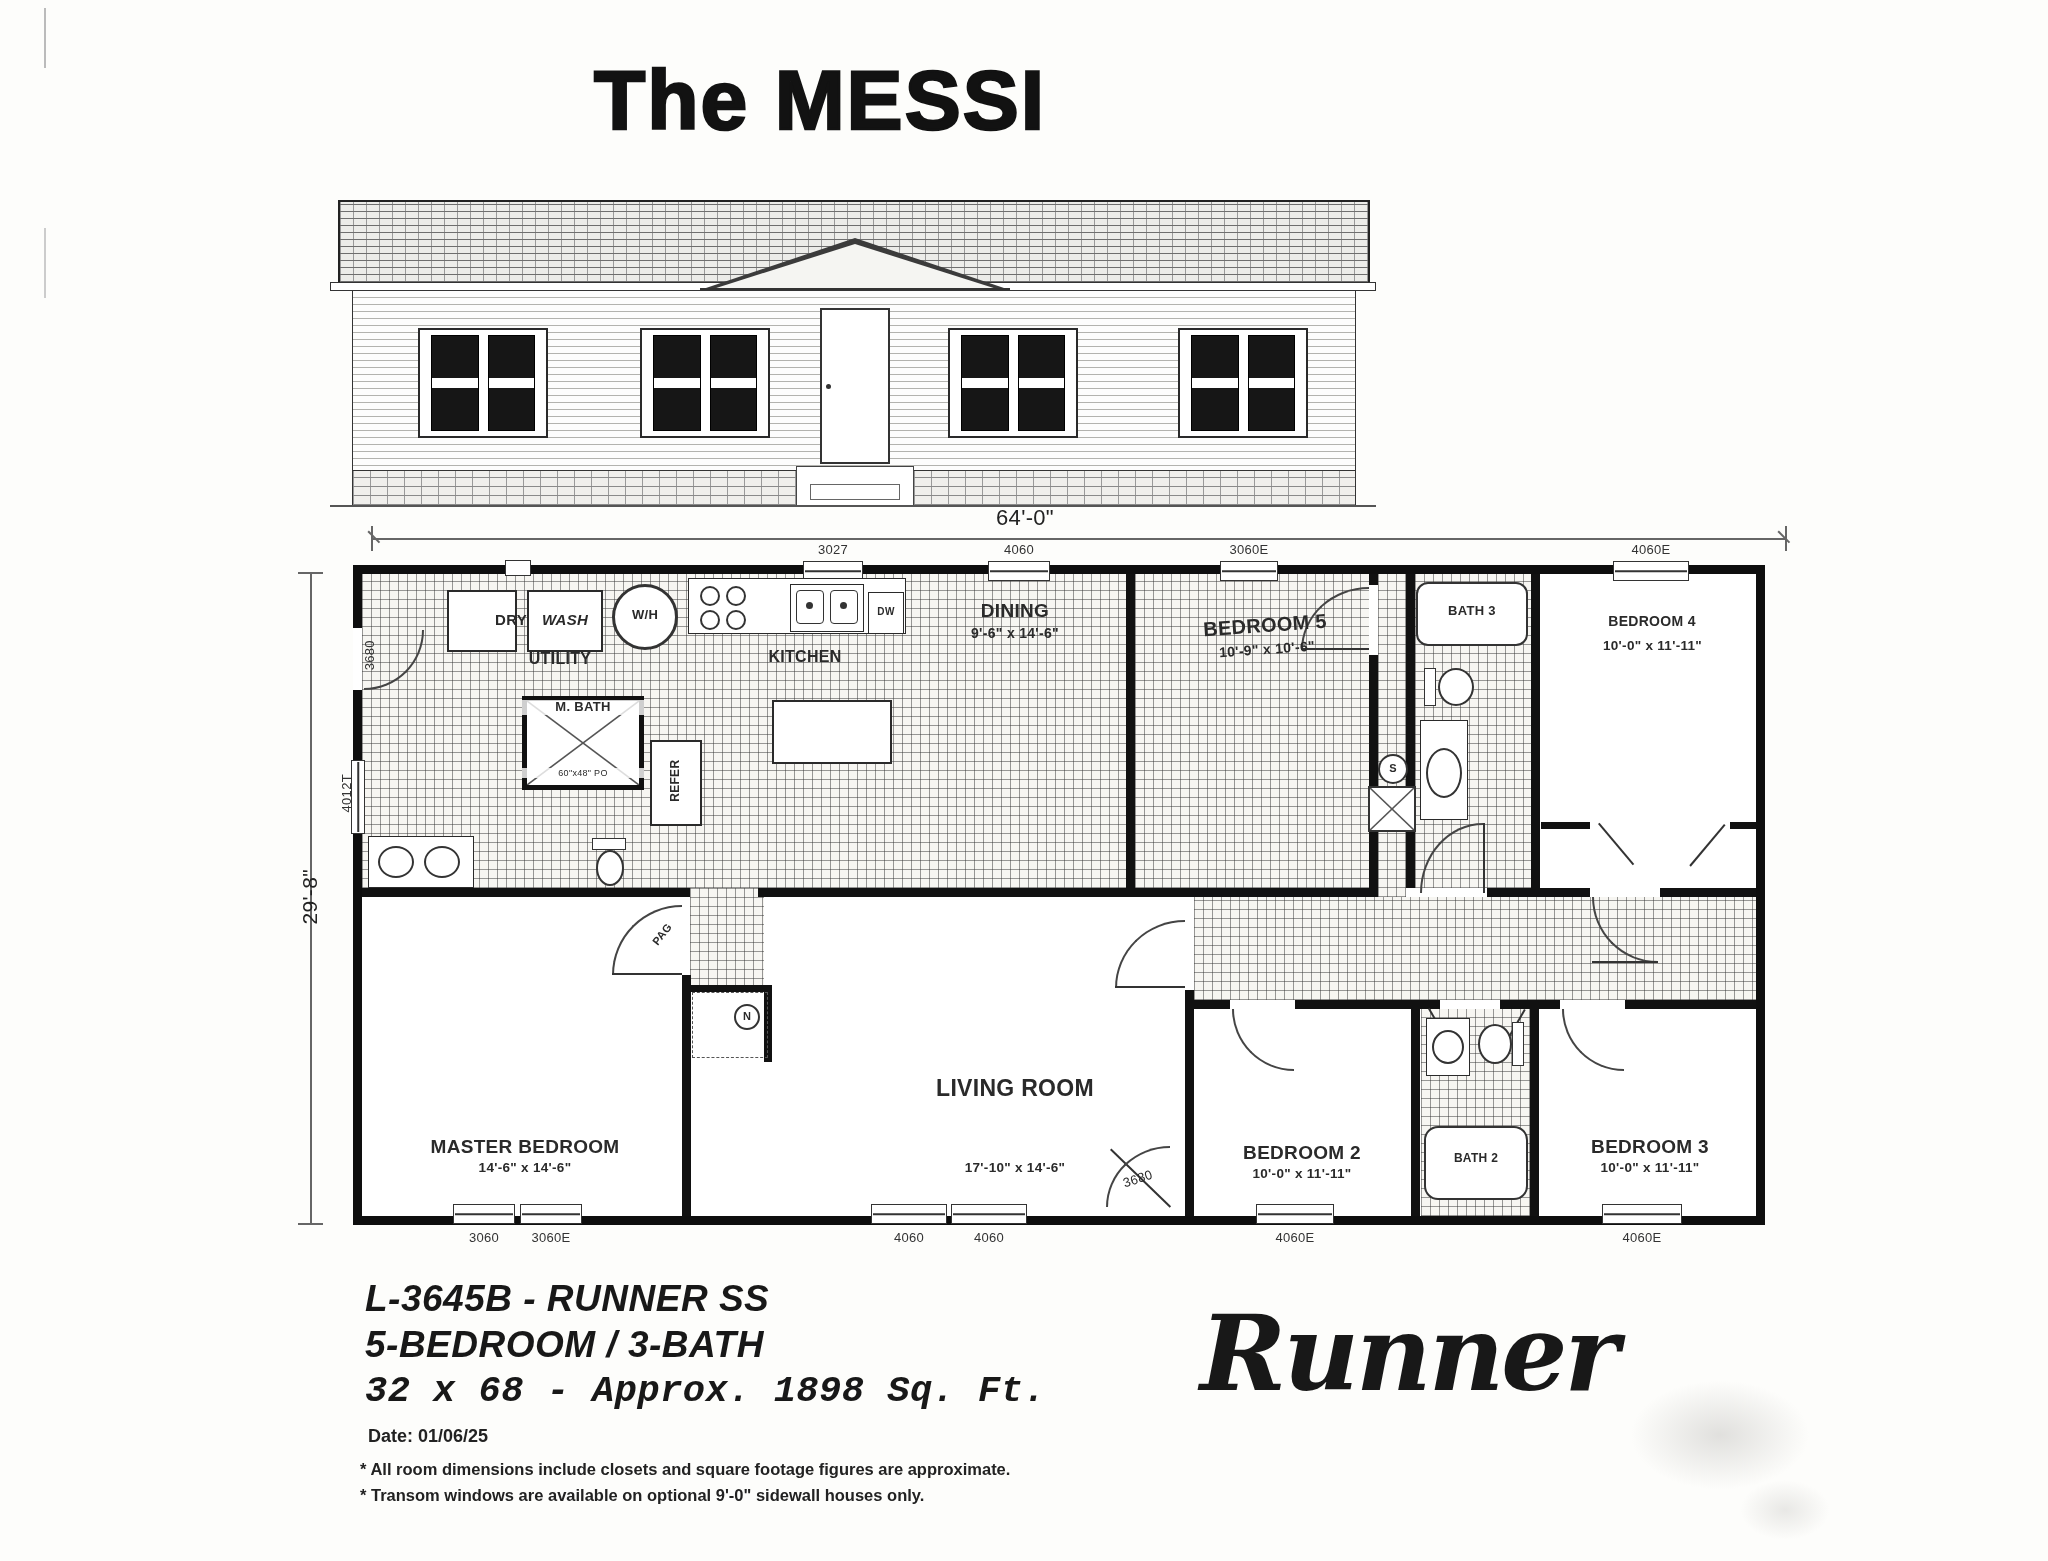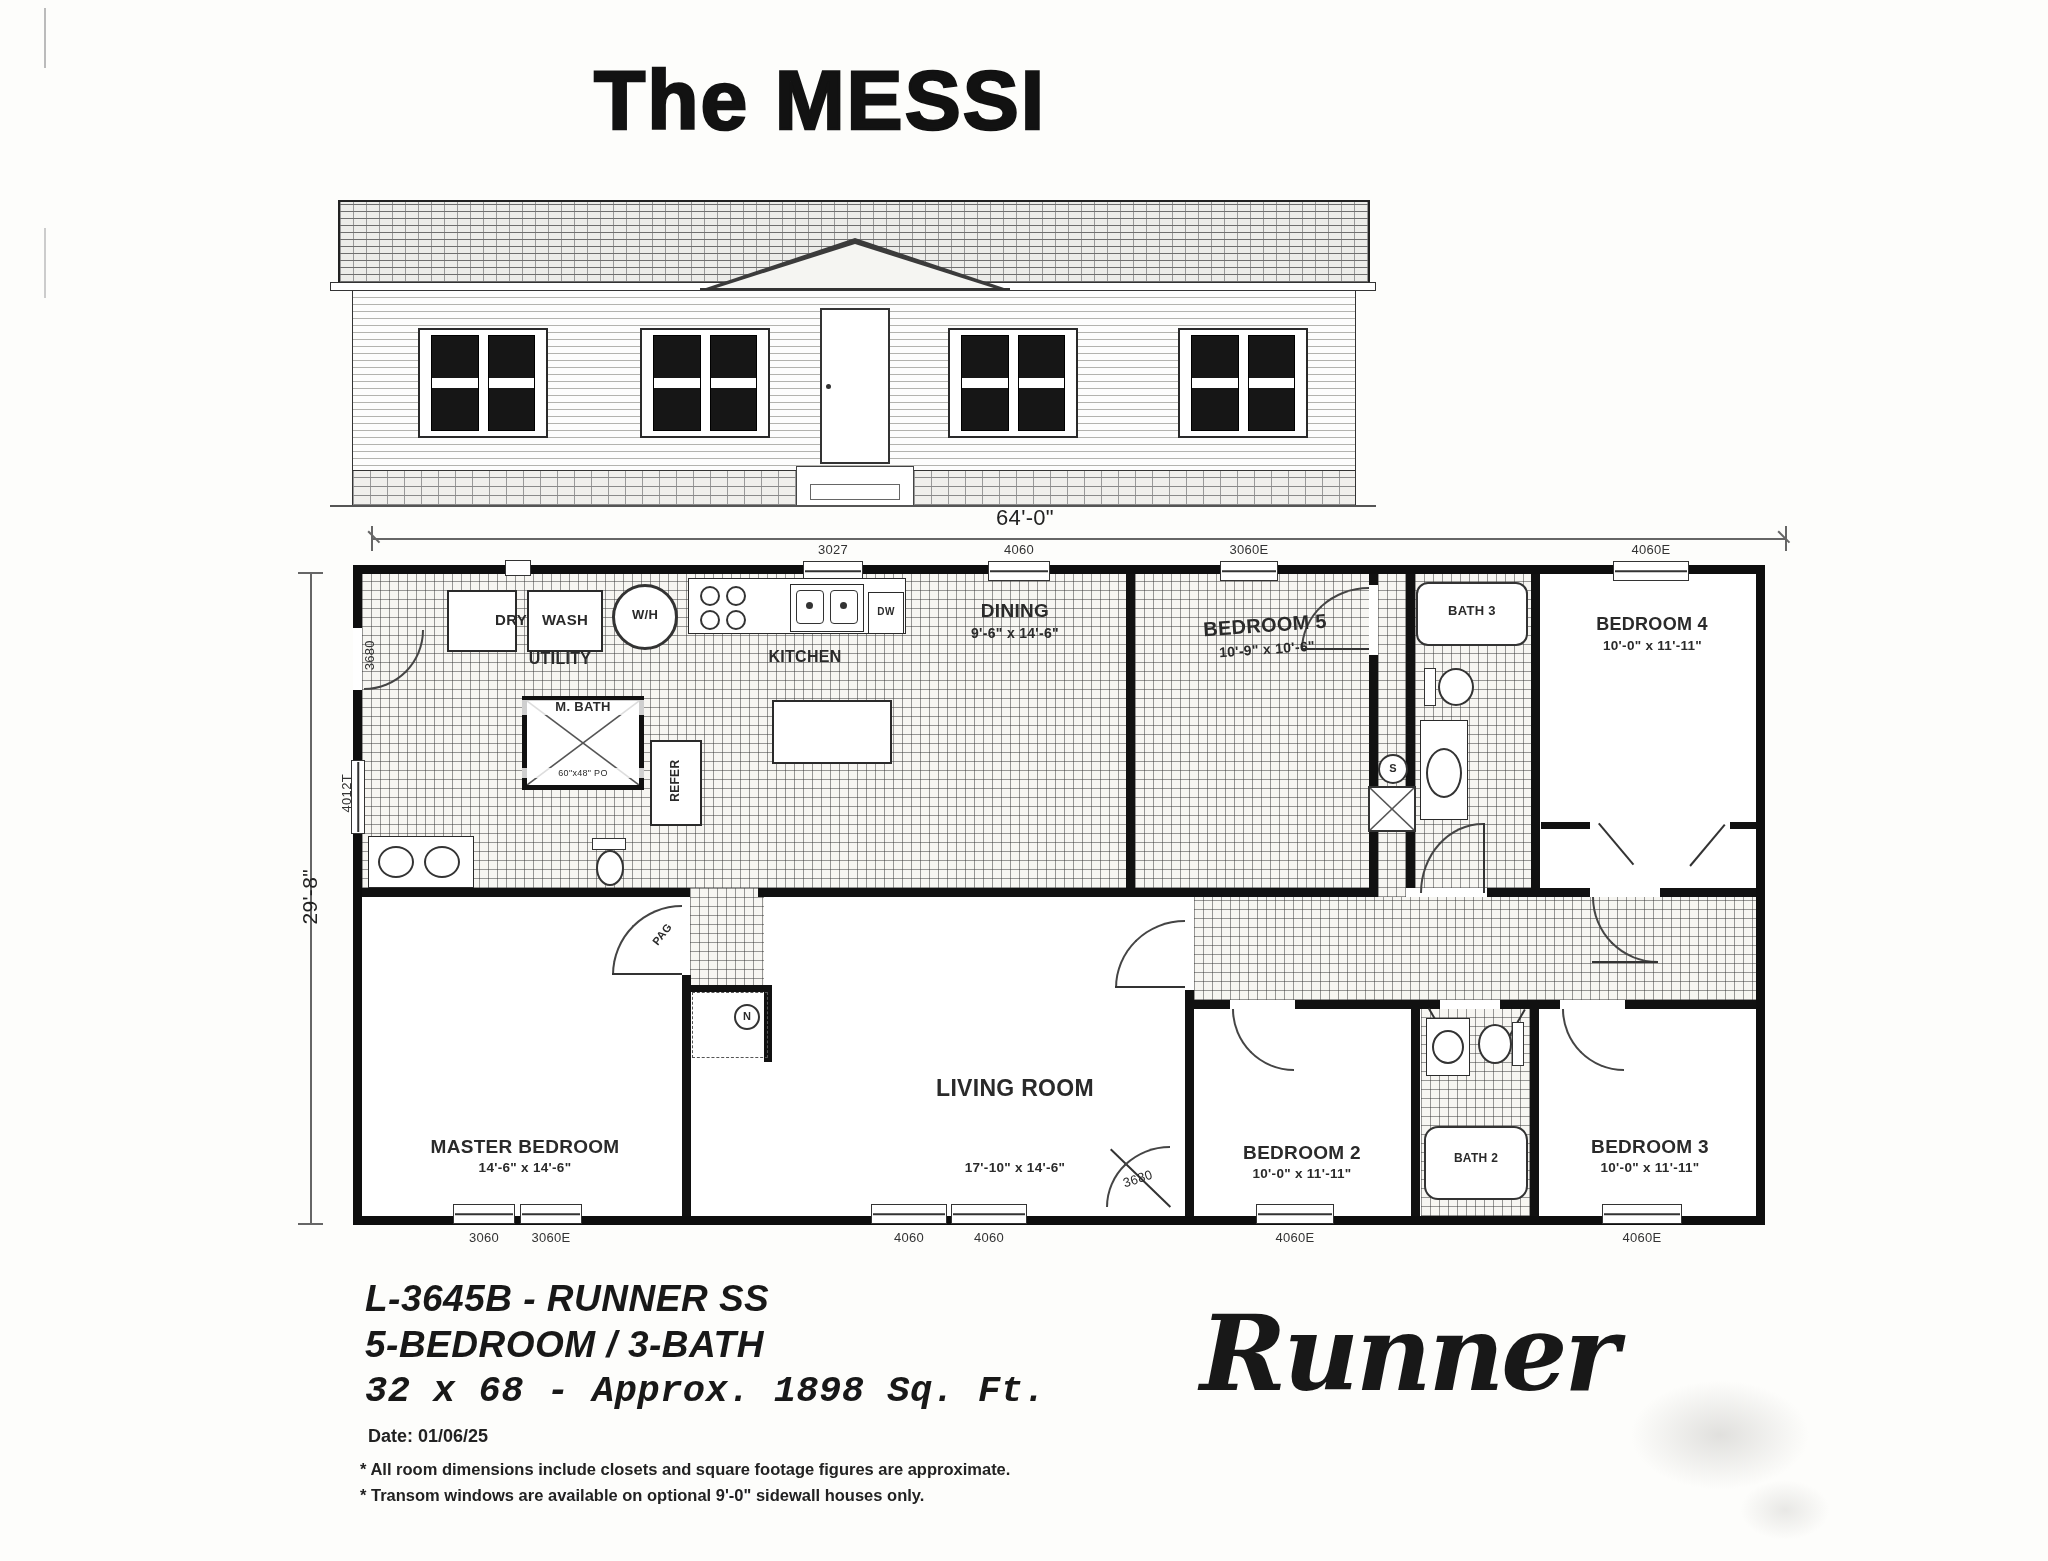--- a/index.html
+++ b/index.html
@@ -173,21 +173,21 @@
   <div class="a lbl sm" style="left:871px;top:1231px;width:76px;">4060</div>
   <div class="a lbl sm" style="left:951px;top:1231px;width:76px;">4060</div>
   <div class="a lbl sm" style="left:1252px;top:1231px;width:86px;">4060E</div>
   <div class="a lbl sm" style="left:1598px;top:1231px;width:88px;">4060E</div>
   <div class="a lbl sm" style="left:340px;top:648px;width:60px;transform:rotate(-90deg);">3680</div>
   <div class="a lbl sm" style="left:312px;top:786px;width:70px;transform:rotate(-90deg);">4012T</div>
 
   <div class="a wbox" style="left:447px;top:590px;width:70px;height:62px;"></div>
   <div class="a lbl" style="left:447px;top:612px;width:70px;font-size:15px;padding-left:48px;">DRY</div>
   <div class="a wbox" style="left:527px;top:590px;width:76px;height:62px;"></div>
-  <div class="a lbl" style="left:527px;top:612px;width:76px;font-size:15px;">WASH</div>
+  <div class="a lbl" style="left:527px;top:612px;width:76px;font-size:15px;font-style:italic;">WASH</div>
   <div class="a oval" style="left:612px;top:584px;width:66px;height:66px;border-width:3px;"></div>
   <div class="a lbl" style="left:612px;top:608px;width:66px;font-size:13px;">W/H</div>
 
   <div class="a wbox" style="left:688px;top:578px;width:218px;height:56px;border-width:1.5px;"></div>
   <div class="a oval" style="left:700px;top:586px;width:20px;height:20px;"></div>
   <div class="a oval" style="left:726px;top:586px;width:20px;height:20px;"></div>
   <div class="a oval" style="left:700px;top:610px;width:20px;height:20px;"></div>
   <div class="a oval" style="left:726px;top:610px;width:20px;height:20px;"></div>
   <div class="a wbox" style="left:790px;top:584px;width:74px;height:48px;border-width:1.5px;"></div>
   <div class="a" style="left:796px;top:590px;width:28px;height:34px;background:#fff;border:1.5px solid #333;border-radius:4px;"></div>
@@ -224,21 +224,21 @@
   <div class="a lbl" style="left:955px;top:600px;width:120px;font-size:19px;">DINING</div>
   <div class="a lbl" style="left:950px;top:626px;width:130px;font-size:14px;">9'-6" x 14'-6"</div>
   <div class="a lbl" style="left:1180px;top:614px;width:170px;font-size:20px;transform:rotate(-4deg);">BEDROOM 5</div>
   <div class="a lbl" style="left:1192px;top:642px;width:150px;font-size:14px;transform:rotate(-4deg);">10'-9" x 10'-6"</div>
 
   <div class="a" style="left:1416px;top:582px;width:112px;height:64px;background:#fff;border:2px solid #333;border-radius:12px;"></div>
   <div class="a lbl" style="left:1416px;top:604px;width:112px;font-size:13px;">BATH 3</div>
   <div class="a" style="left:1424px;top:668px;width:12px;height:38px;background:#fff;border:1.5px solid #333;"></div>
   <div class="a oval" style="left:1438px;top:668px;width:36px;height:38px;"></div>
 
-  <div class="a lbl" style="left:1572px;top:614px;width:160px;font-size:18px;">BEDROOM 4</div>
+  <div class="a lbl" style="left:1572px;top:614px;width:160px;font-size:14px;">BEDROOM 4</div>
   <div class="a lbl" style="left:1580px;top:638px;width:145px;font-size:13.5px;">10'-0" x 11'-11"</div>
 
   <div class="a oval" style="left:1378px;top:754px;width:30px;height:30px;"></div>
   <div class="a lbl" style="left:1378px;top:762px;width:30px;font-size:11px;">S</div>
   <div class="a" style="left:1368px;top:786px;width:48px;height:46px;background:#fff;border:2px solid #333;">
     <svg class="xsvg" viewBox="0 0 100 100" preserveAspectRatio="none">
       <line x1="0" y1="0" x2="100" y2="100" stroke="#555" stroke-width="1.6" vector-effect="non-scaling-stroke"></line>
       <line x1="100" y1="0" x2="0" y2="100" stroke="#555" stroke-width="1.6" vector-effect="non-scaling-stroke"></line>
     </svg>
   </div>

